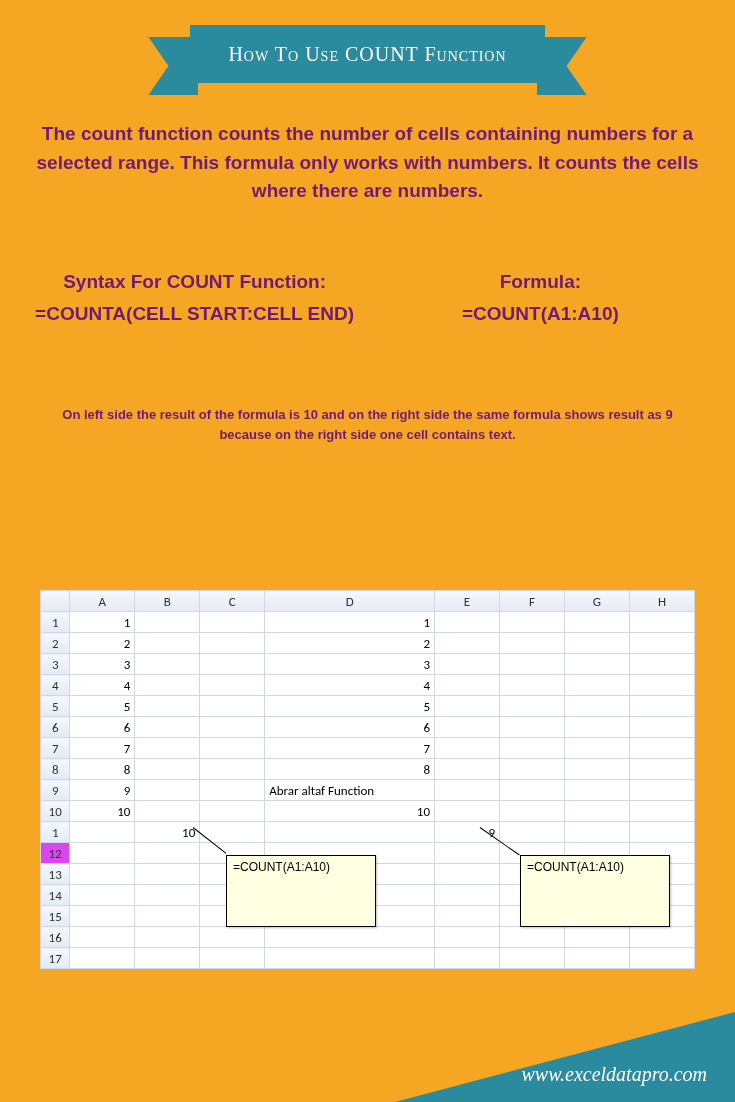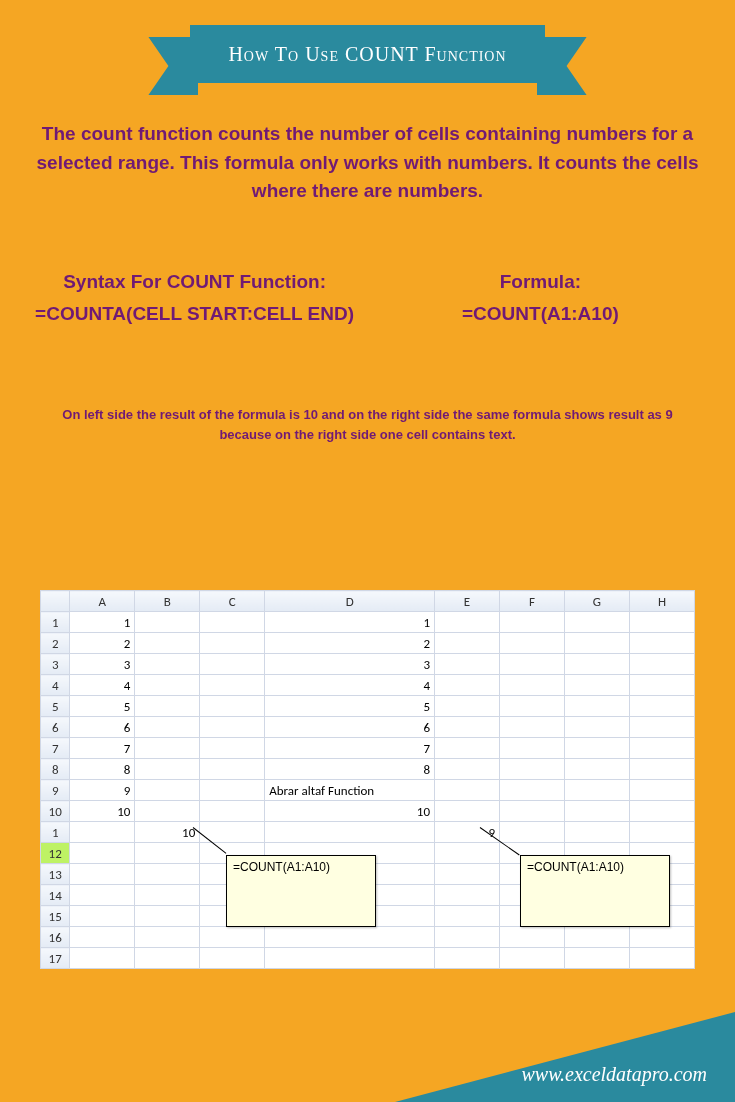--- a/index.html
+++ b/index.html
@@ -25,21 +25,21 @@
   .explain { margin-top: 75px; font-weight: bold; font-size: 13px; text-align: center; line-height: 1.5; }
 
   
   .sheet-wrap { position: absolute; top: 590px; left: 40px; width: 655px; background:#fff; }
   table.sheet { border-collapse: collapse; width: 100%; font-family: Calibri, Arial, sans-serif; font-size: 13px; color:#000; }
   table.sheet th, table.sheet td { border: 1px solid #d0d7e5; height: 21px; padding: 0 4px; background:#fff; }
   table.sheet th { background: linear-gradient(#f5f8fc,#e4ebf5); font-weight: normal; text-align: center; color:#333; }
   table.sheet th.rowhead { background: linear-gradient(#f5f8fc,#e4ebf5); text-align:center; width:28px; }
   table.sheet td { text-align: right; }
   table.sheet td.ltext { text-align:left; }
-  table.sheet tr.sel th.rowhead { background:#bef264; }
+  table.sheet tr.sel th.rowhead { background:#d946ef; }
   .col-A{width:62px;} .col-B{width:62px;} .col-C{width:62px;} .col-D{width:162px;} .col-E{width:62px;} .col-F{width:62px;} .col-G{width:62px;} .col-H{width:62px;}
   .corner { background: linear-gradient(135deg,#eef2f8,#dde5f0); }
 
   
   .callout { position: absolute; background:#ffffe1; border:1px solid #000; font-size:12px; padding:4px 6px; width:150px; height:72px; box-shadow: 1px 1px 2px rgba(0,0,0,0.25); font-family: Tahoma, Arial, sans-serif; }
   .callout-line { position:absolute; background:#000; height:1px; transform-origin:left center; }
 
   
   .footer-tri { position:absolute; bottom:0; right:0; width:0; height:0; border-bottom: 90px solid #2a8a9e; border-left: 340px solid transparent; }
   .footer-text { position:absolute; bottom:16px; right:28px; color:#fff; font-style: italic; font-family: Georgia, serif; font-size:20px; }

